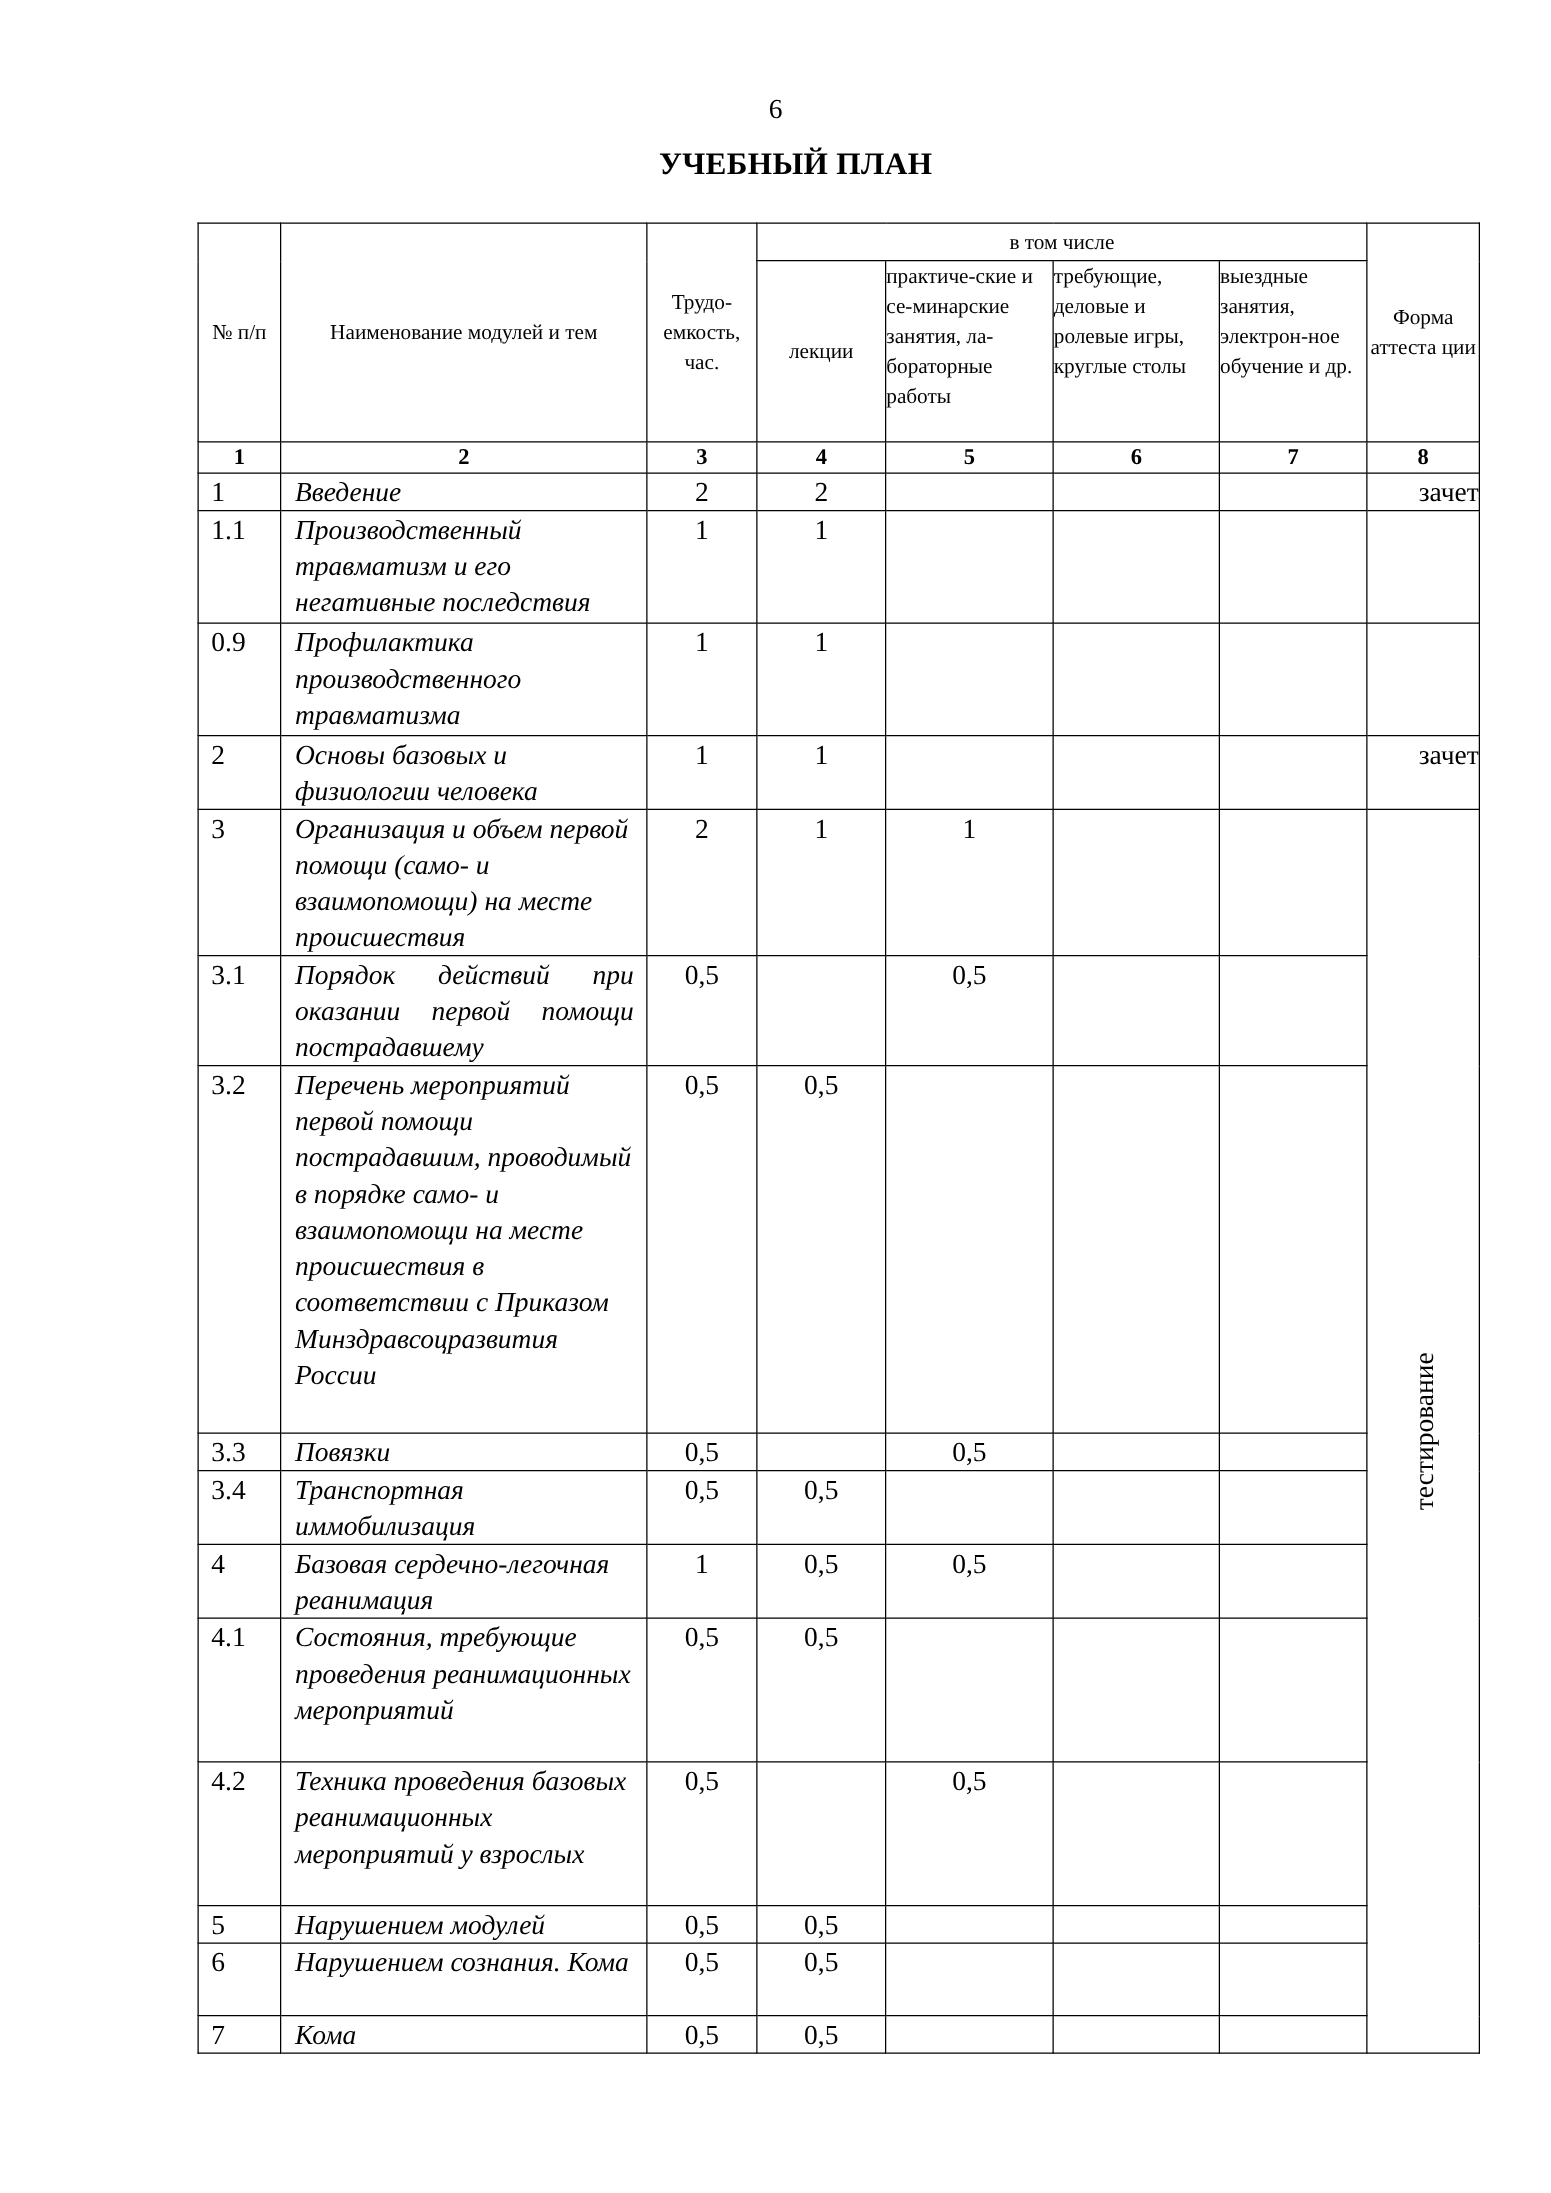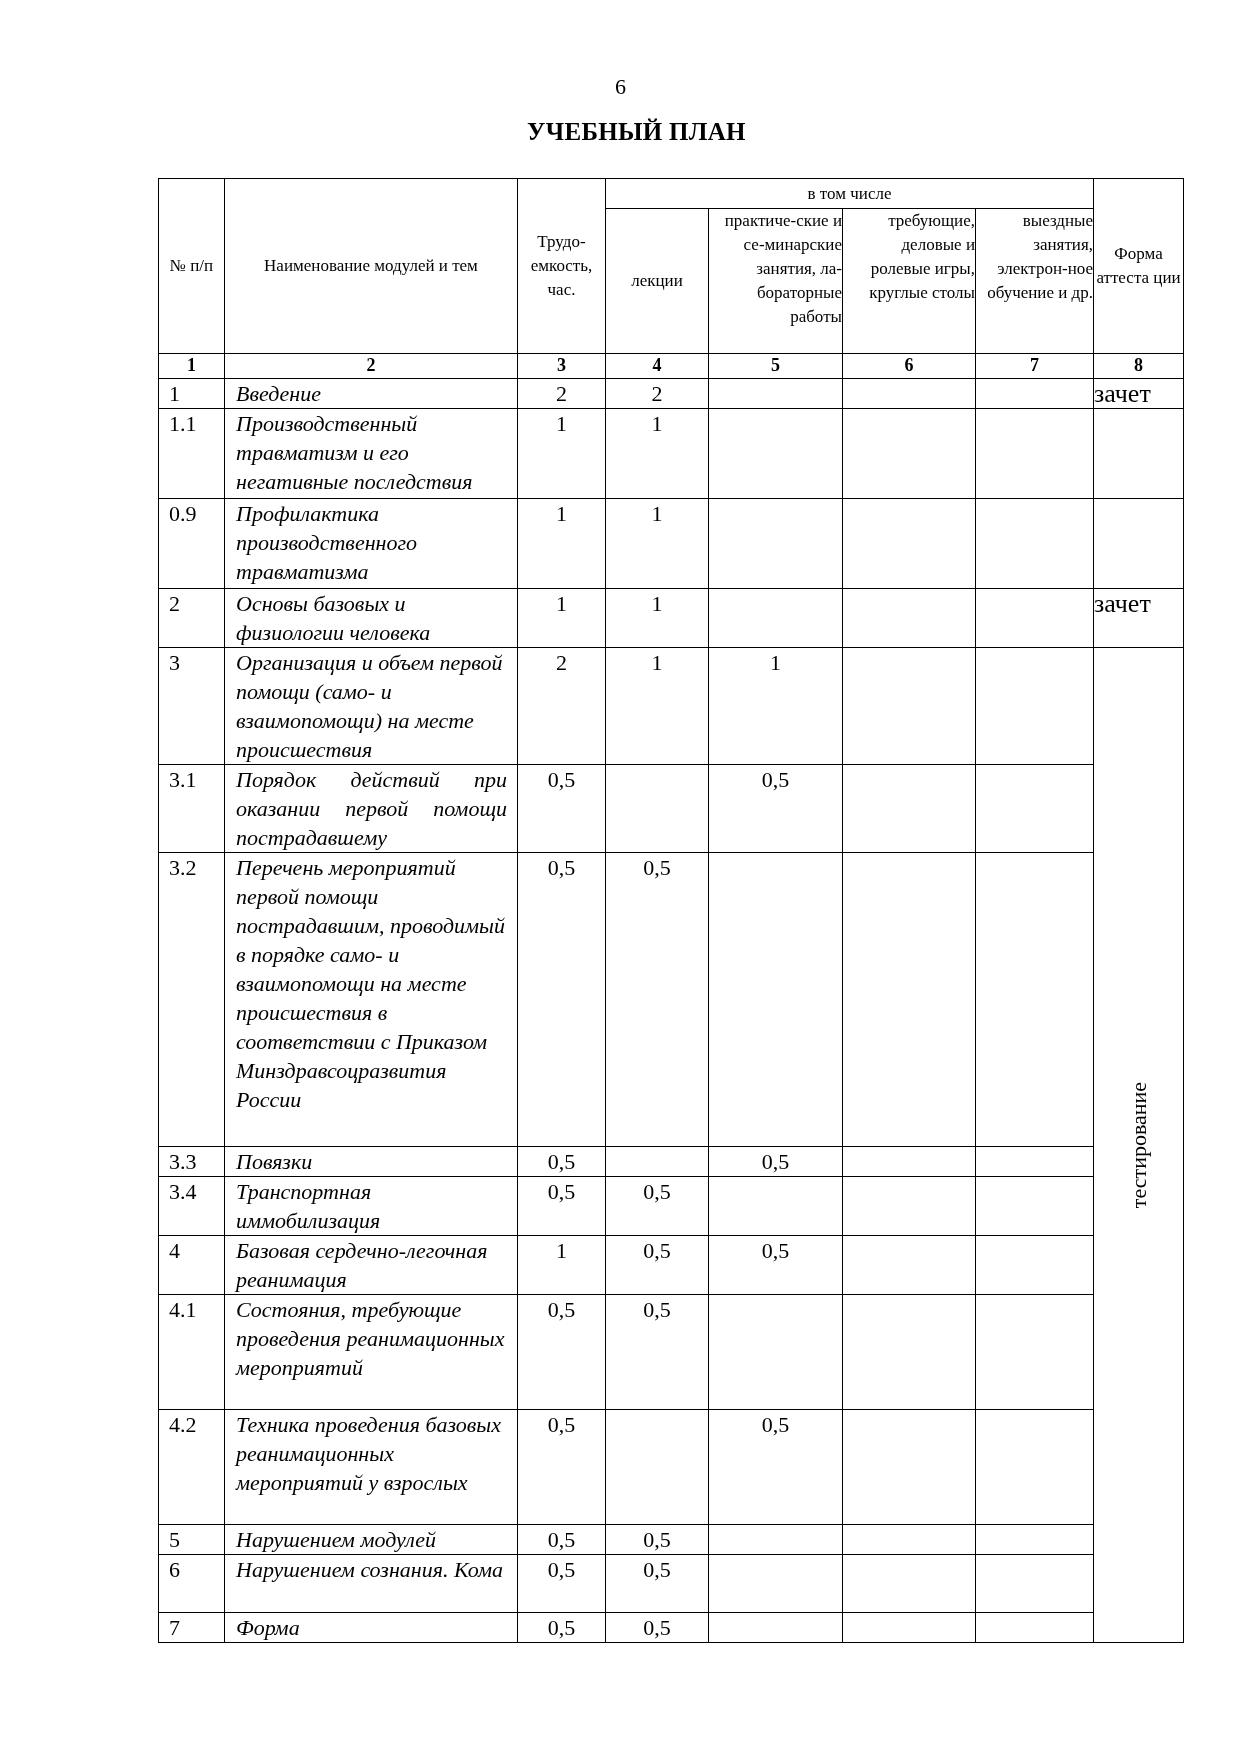--- a/index.html
+++ b/index.html
@@ -7,28 +7,28 @@
          font-family: "Liberation Serif", "DejaVu Serif", serif; color: #000; }
   .page-number { position: absolute; top: 74px; left: 0; width: 1241px; text-align: center;
                  font-size: 22px; }
   .page-title { position: absolute; top: 118px; left: 16px; width: 1241px; text-align: center;
                 font-size: 25px; font-weight: bold; letter-spacing: 0.3px; }
   table.plan { position: absolute; left: 158px; top: 178px; border-collapse: collapse;
                table-layout: fixed; width: 1025px; }
   table.plan td, table.plan th { border: 1.6px solid #000; padding: 0; vertical-align: top;
                font-weight: normal; }
   .hdr { font-size: 17px; line-height: 24px; text-align: center; vertical-align: middle !important; }
-  .hdr-sm { font-size: 17px; line-height: 24px; text-align: right; font-family: Liberation Serif, serif; }
+  .hdr-sm { font-size: 17px; line-height: 24px; text-align: left; font-family: Liberation Serif, serif; }
   .colnum { font-size: 18px; font-weight: bold !important; text-align: center; line-height: 22px; }
   .num { font-size: 22px; line-height: 29px; padding-left: 10px !important; }
   .name { font-size: 22px; line-height: 29px; padding: 0 10px 0 11px !important; font-style: italic; }
   .val { font-size: 22px; line-height: 29px; text-align: center; }
   .bold { font-weight: bold; }
   .justify { text-align: justify; text-align-last: left; }
-  .form { font-size: 26px; line-height: 29px; text-align: left; font-family: Liberation Serif, serif; }
+  .form { font-size: 22px; line-height: 29px; text-align: right; font-family: Liberation Serif, serif; }
   .rot-cell { position: relative; vertical-align: middle !important; }
   .rot { position: absolute; left: 50%; top: 50%; transform: translate(-50%, -50%) rotate(-90deg);
          white-space: nowrap; font-size: 22px; }
 </style>
 </head>
 <body>
 
 <div class="page-number">6</div>
 <div class="page-title">УЧЕБНЫЙ ПЛАН</div>
 
@@ -210,21 +210,21 @@
     <td class="name bold">Нарушением сознания. Кома</td>
     <td class="val bold">0,5</td>
     <td class="val bold">0,5</td>
     <td class="val bold"></td>
     <td class="val"></td>
     <td class="val"></td>
   </tr>
 
   <tr style="height:29px">
     <td class="num bold">7</td>
-    <td class="name bold">Форма</td>
+    <td class="name bold">Кома</td>
     <td class="val bold">0,5</td>
     <td class="val bold">0,5</td>
     <td class="val bold"></td>
     <td class="val"></td>
     <td class="val"></td>
   </tr>
 </tbody>
   </table>
 
 </body></html>

